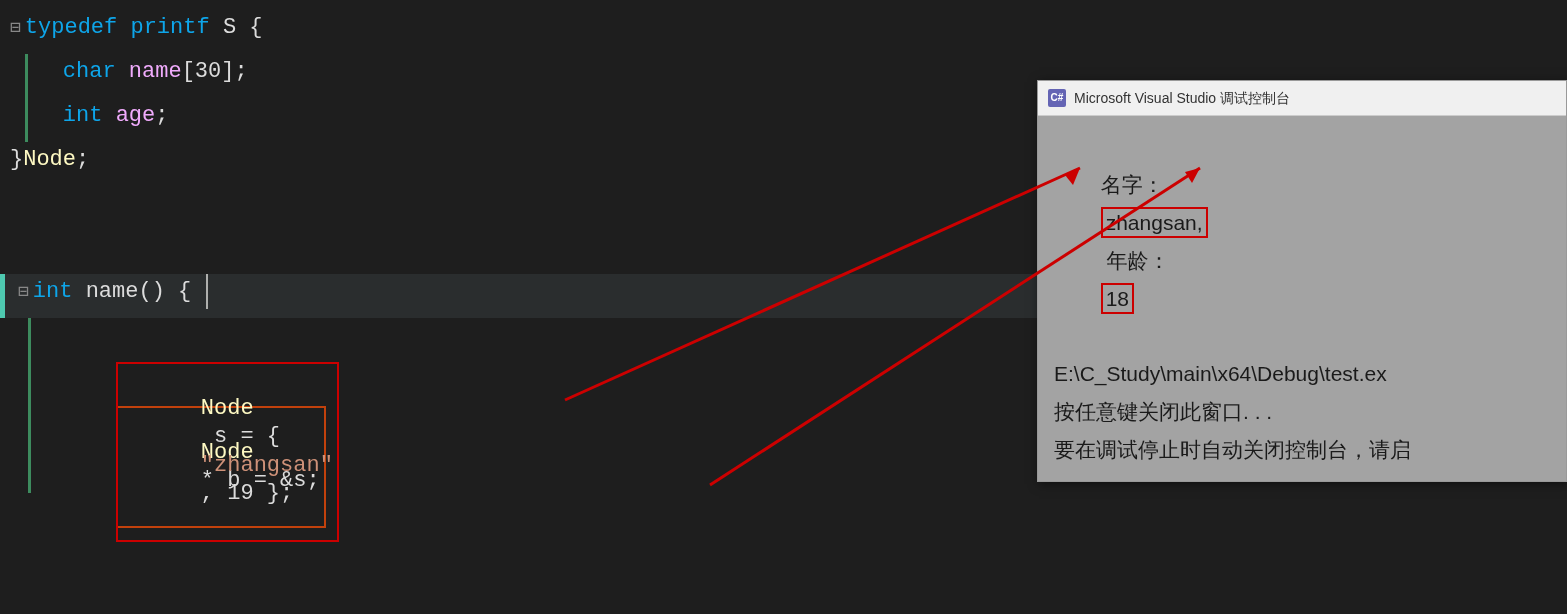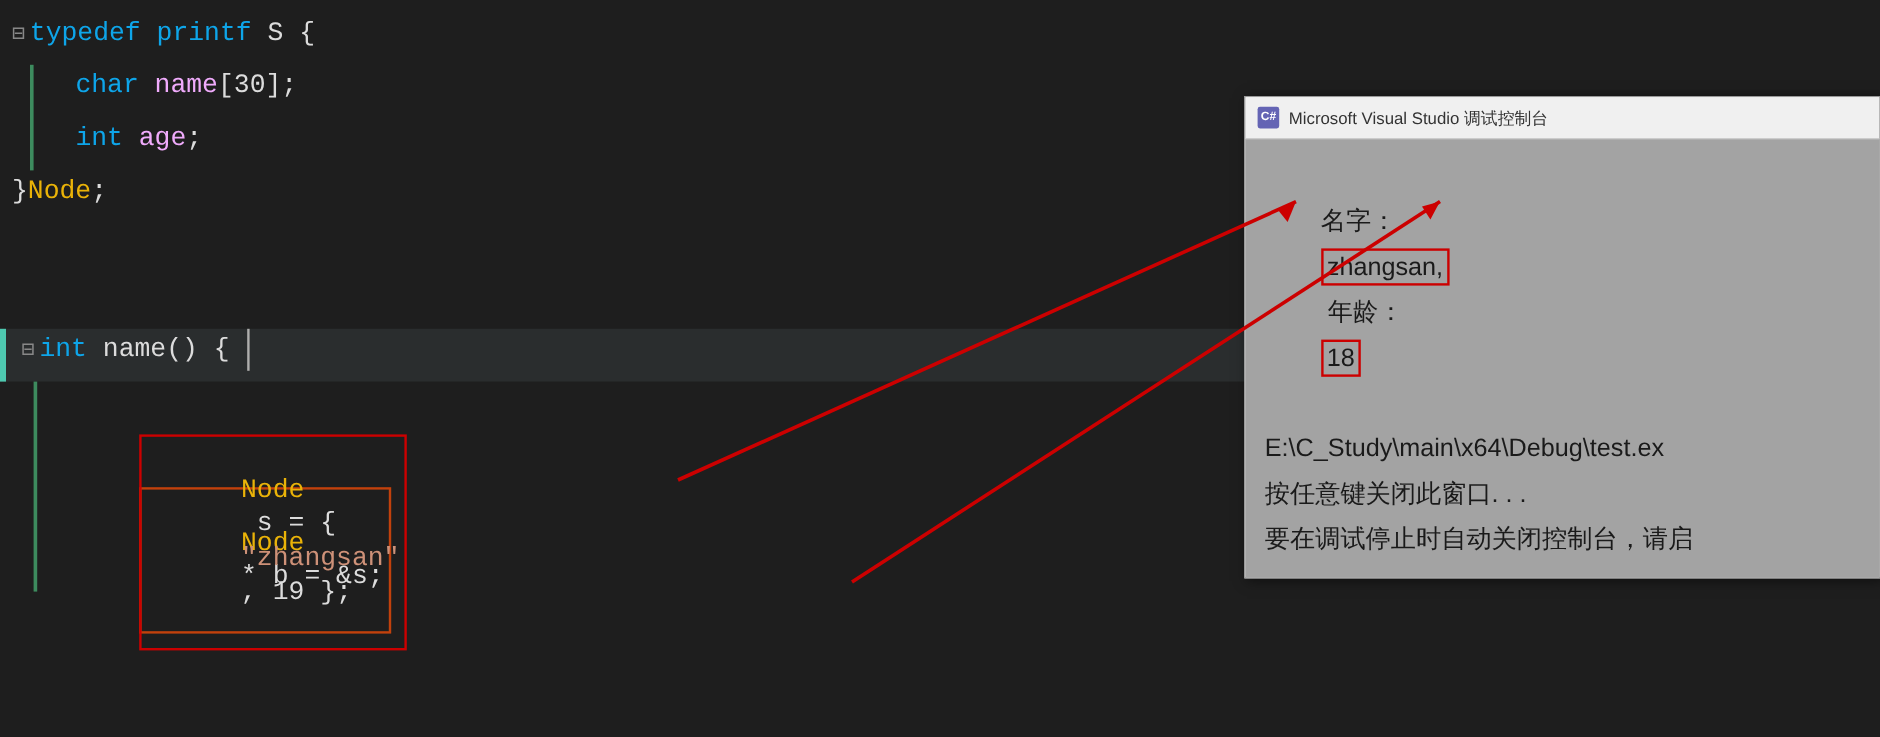--- a/index.html
+++ b/index.html
@@ -37,21 +37,21 @@
 
     .collapse-icon {
       color: #888;
       margin-right: 4px;
       font-size: 18px;
       cursor: pointer;
     }
 
     
     .kw { color: #0ea5e9; }       
-    .type-name { color: #eab308; }    
+    .type-name { color: #fef9c3; }    
     .field { color: #f0abfc; text-align: center; }    
     .string { color: #ce9178; }
     .plain { color: #dcdcdc; }
 
     
     .arrows-overlay {
       position: absolute;
       top: 0;
       left: 0;
       width: 1567px;

